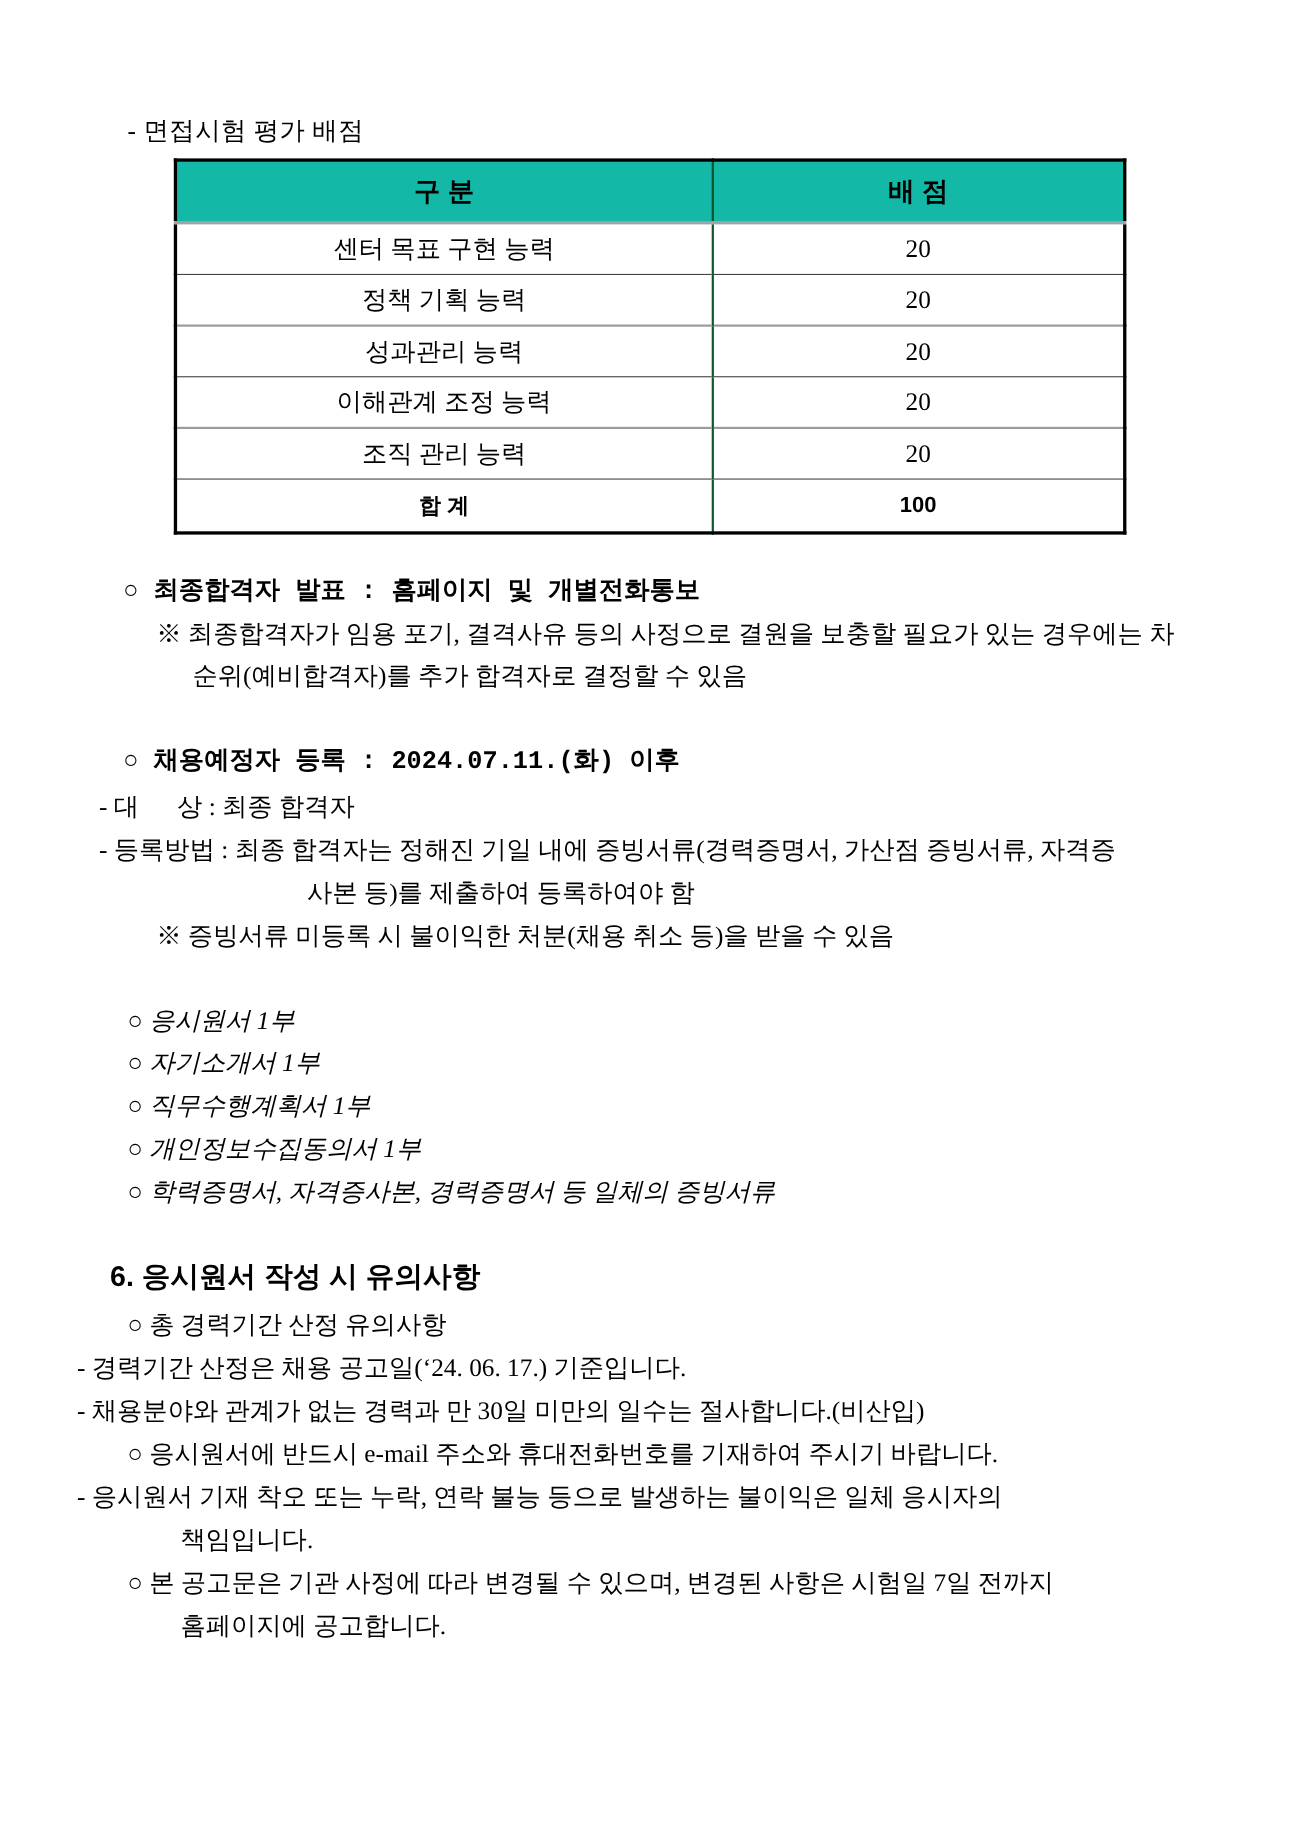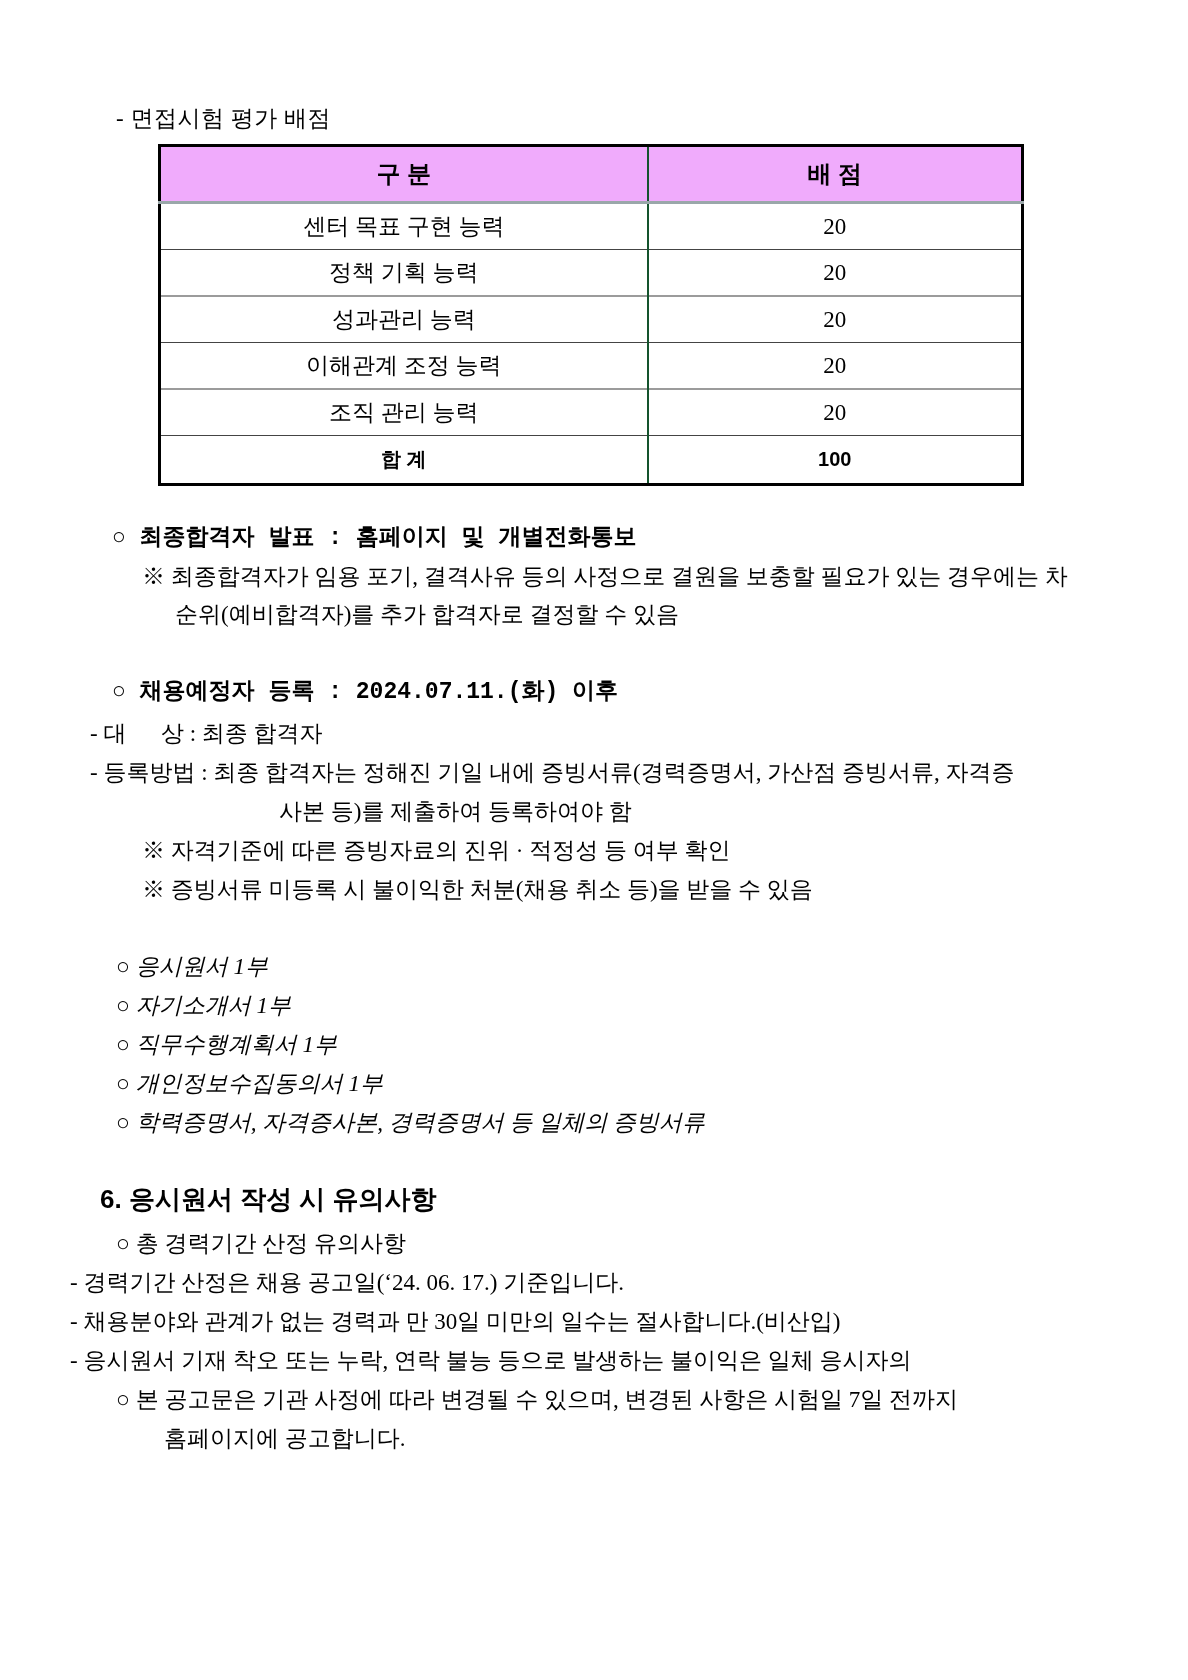--- a/index.html
+++ b/index.html
@@ -38,21 +38,21 @@
     margin-top: 10px;
     width: 863px;
     border-collapse: collapse;
     table-layout: fixed;
     border: 3px solid #000000;
   }
   table.score-table col.c1 { width: 488px; }
   table.score-table col.c2 { width: 375px; }
   table.score-table th {
     height: 52px;
-    background: #f0abfc;
+    background: #14b8a6;
     font-family: "Liberation Sans", "DejaVu Sans", sans-serif;
     font-weight: bold;
     font-size: 24px;
     text-align: center;
     vertical-align: middle;
     border-bottom: 3px solid #9aa7aa;
   }
   table.score-table td {
     height: 43px;
     text-align: center;
@@ -162,40 +162,41 @@
       <div class="line note-l2">순위(예비합격자)를 추가 합격자로 결정할 수 있음</div>
     </div>
   </div>
 
   <div class="b-reg">
     <div class="bold-title">○ 채용예정자 등록 : 2024.07.11.(화) 이후</div>
     <div class="reg-lines">
       <div class="line dash-line">- 대      상 : 최종 합격자</div>
       <div class="line dash-line">- 등록방법 : 최종 합격자는 정해진 기일 내에 증빙서류(경력증명서, 가산점 증빙서류, 자격증</div>
       <div class="line cont-line">사본 등)를 제출하여 등록하여야 함</div>
-      <div class="line star-line">※ 자격기준에 따른 증빙자료의 진위 · 적정성 등 여부 확인</div>
       <div class="line star-line">※ 증빙서류 미등록 시 불이익한 처분(채용 취소 등)을 받을 수 있음</div>
     </div>
   </div>
 
   <div class="b-s5">
     <div class="items">
       <div class="line">○ 응시원서 1부</div>
       <div class="line">○ 자기소개서 1부</div>
       <div class="line">○ 직무수행계획서 1부</div>
       <div class="line">○ 개인정보수집동의서 1부</div>
       <div class="line">○ 학력증명서, 자격증사본, 경력증명서 등 일체의 증빙서류</div>
     </div>
   </div>
 
   <div class="b-s6">
     <div class="section-title">6. 응시원서 작성 시 유의사항</div>
     <div class="items">
       <div class="line circ-line">○ 총 경력기간 산정 유의사항</div>
       <div class="line dash-line">- 경력기간 산정은 채용 공고일(‘24. 06. 17.) 기준입니다.</div>
       <div class="line dash-line">- 채용분야와 관계가 없는 경력과 만 30일 미만의 일수는 절사합니다.(비산입)</div>
+      <div class="line circ-line">○ 응시원서에 반드시 e-mail 주소와 휴대전화번호를 기재하여 주시기 바랍니다.</div>
       <div class="line dash-line">- 응시원서 기재 착오 또는 누락, 연락 불능 등으로 발생하는 불이익은 일체 응시자의</div>
+      <div class="line cont-line">책임입니다.</div>
       <div class="line circ-line">○ 본 공고문은 기관 사정에 따라 변경될 수 있으며, 변경된 사항은 시험일 7일 전까지</div>
       <div class="line cont-line">홈페이지에 공고합니다.</div>
     </div>
   </div>
 
 </div>
 
 </body></html>

